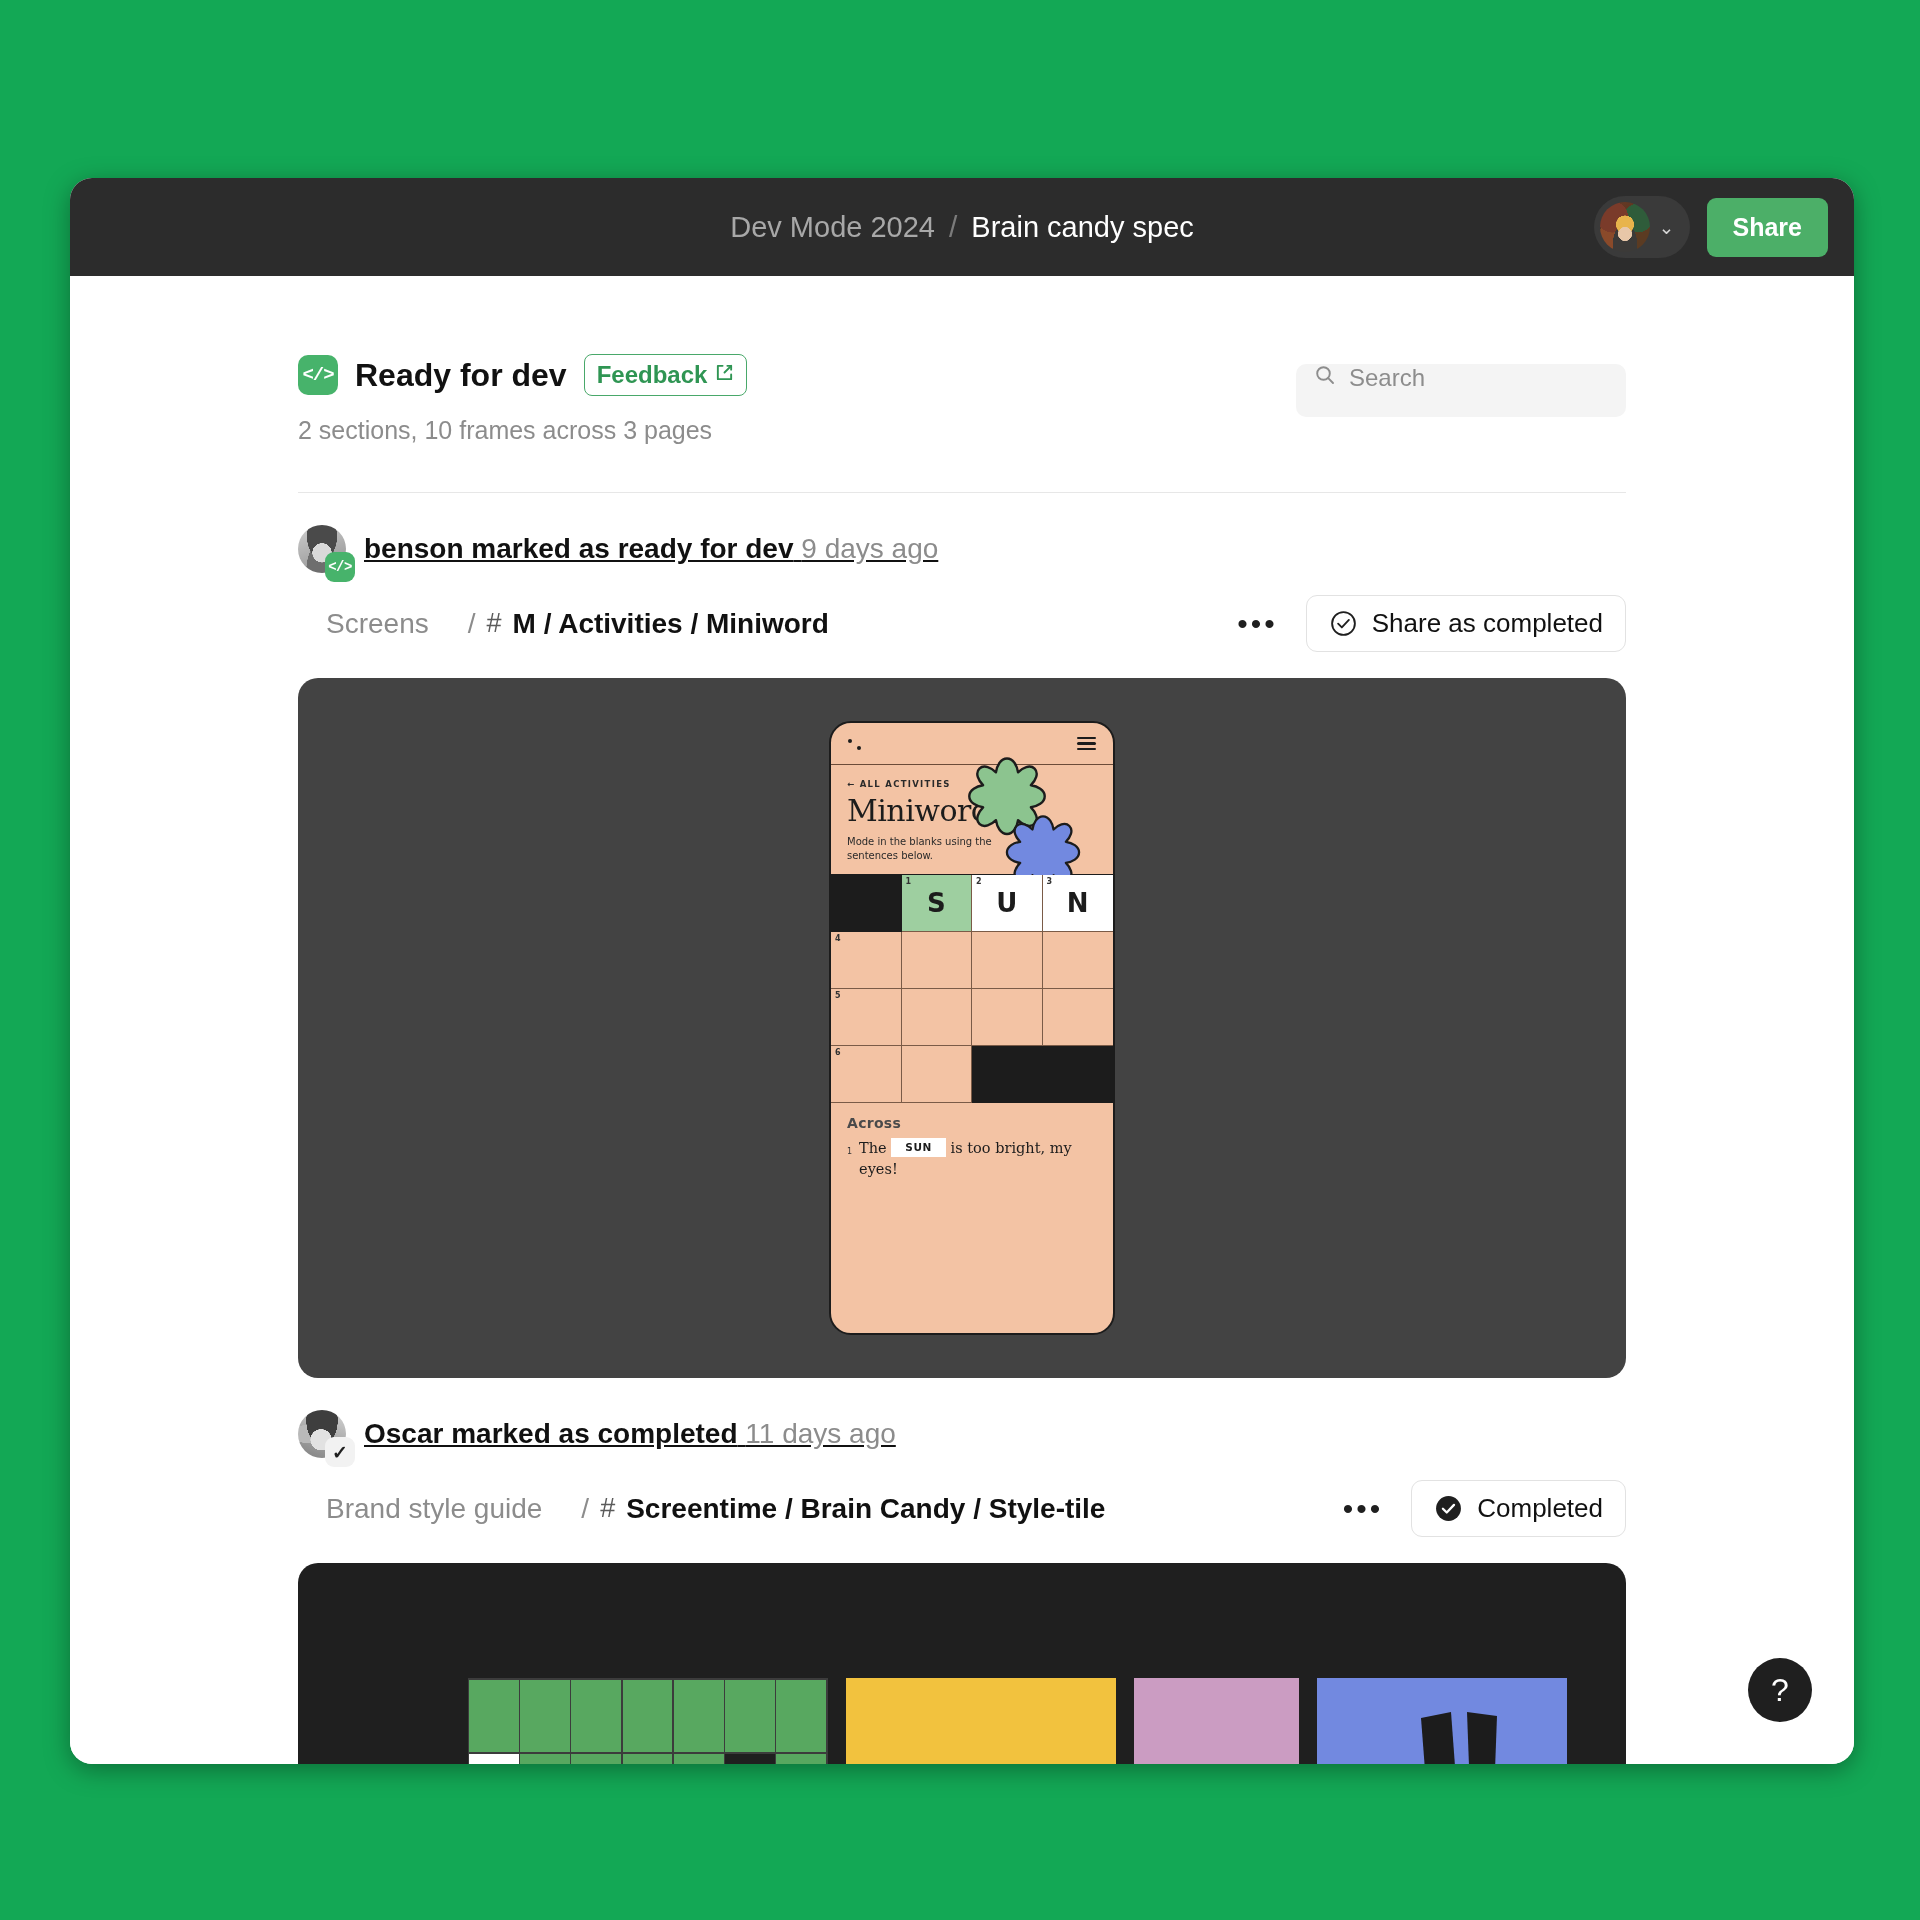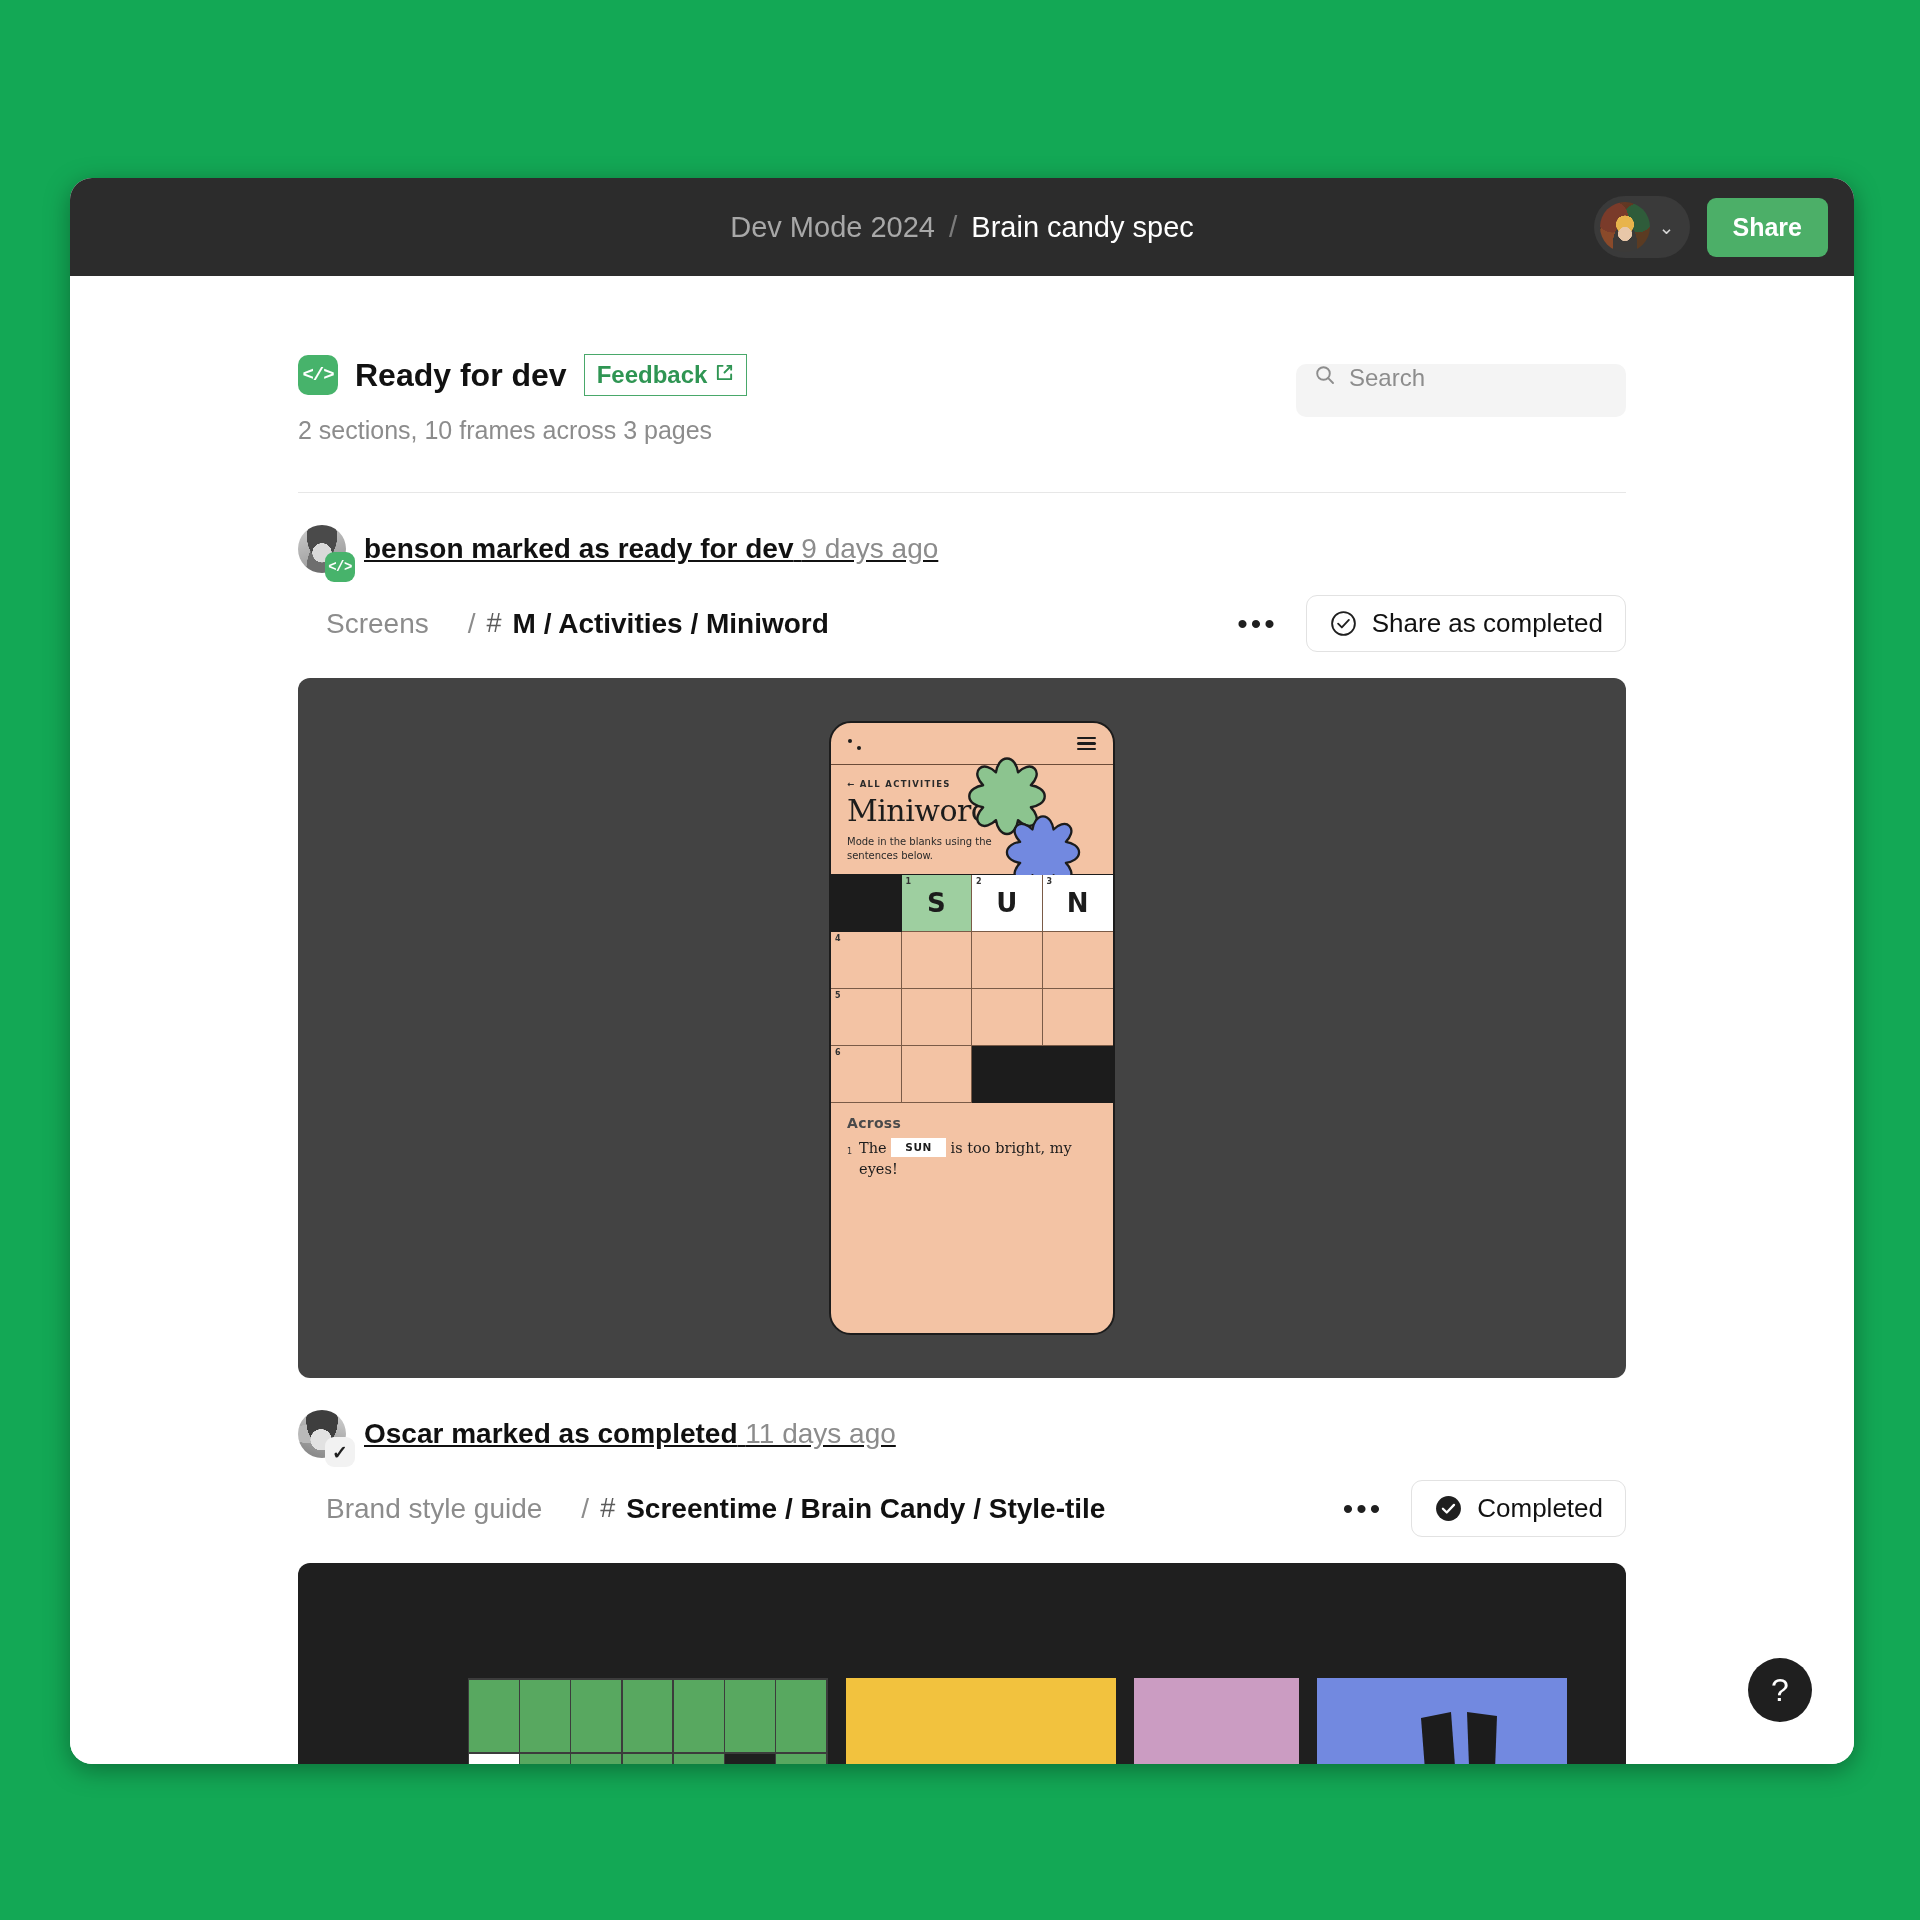--- a/index.html
+++ b/index.html
@@ -76,21 +76,21 @@
   .devmode-badge {
     width: 40px; height: 40px; border-radius: 10px;
     background: #47b36b; color: #fff;
     display: flex; align-items: center; justify-content: center;
     font-size: 19px; font-weight: 700; letter-spacing: -1px;
     font-family: "Liberation Mono", monospace; flex: none;
   }
   .sh-title { font-size: 32px; font-weight: 700; color: #111; }
   .feedback-chip {
     display: inline-flex; align-items: center; gap: 8px;
-    border: 1.5px solid #49a86a; border-radius: 0;
+    border: 1.5px solid #49a86a; border-radius: 8px;
     color: #2f9553; font-size: 24px; font-weight: 700;
     padding: 6px 12px; cursor: pointer; background: #fff;
   }
   .ext-icon { font-size: 20px; }
   .sh-sub { margin-top: 20px; font-size: 25px; color: #8c8c8c; }
 
   #search-box {
     width: 330px; height: 53px; margin-top: 10px;
     background: #f4f4f4; border-radius: 10px;
     display: flex; align-items: flex-start; gap: 13px;
@@ -145,21 +145,21 @@
     display: inline-flex; align-items: center; gap: 14px;
     border: 1px solid #e2e2e2; border-radius: 11px;
     background: #fff; font-size: 26px; color: #111;
     padding: 12px 22px; cursor: pointer;
   }
   .check-outline { width: 29px; height: 29px; flex: none; }
   .check-filled { width: 29px; height: 29px; flex: none; }
 
   
   .preview {
-    margin-top: 26px; border-radius: 12px;
+    margin-top: 26px; border-radius: 20px;
     background: #434343; overflow: hidden;
     display: flex; align-items: center; justify-content: center; padding-left: 20px;
   }
   #preview-1 { height: 700px; }
   #preview-2 { height: 260px; background: #1f1f1f; align-items: flex-start; }
 
   
   .phone {
     width: 286px; height: 614px;
     background: #f3c3a4; border: 2.5px solid #1c1c1c;

